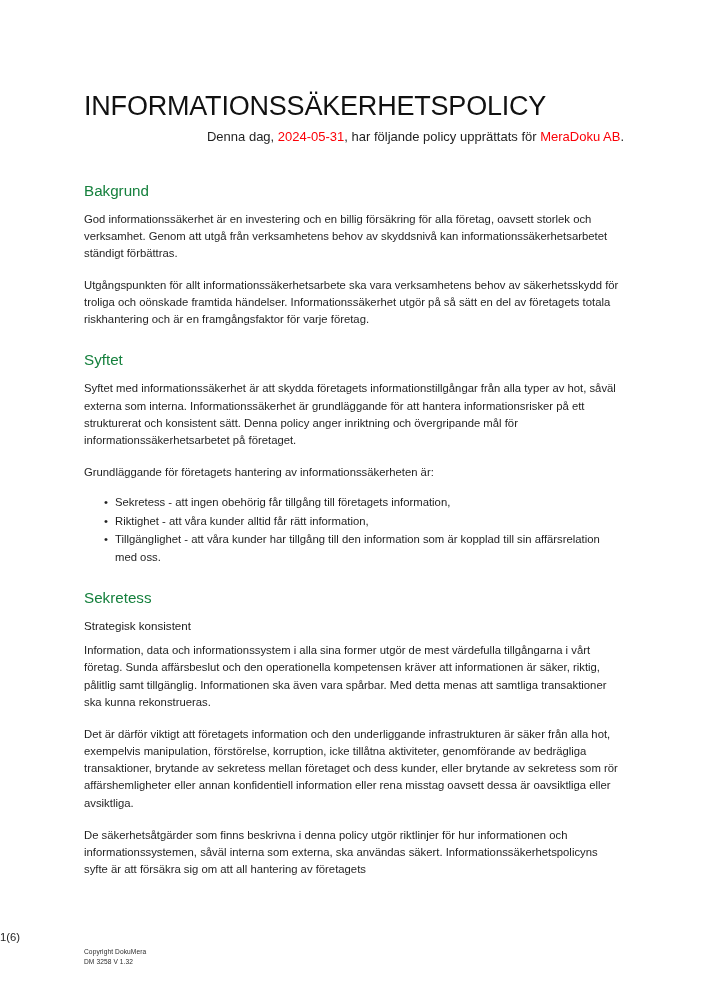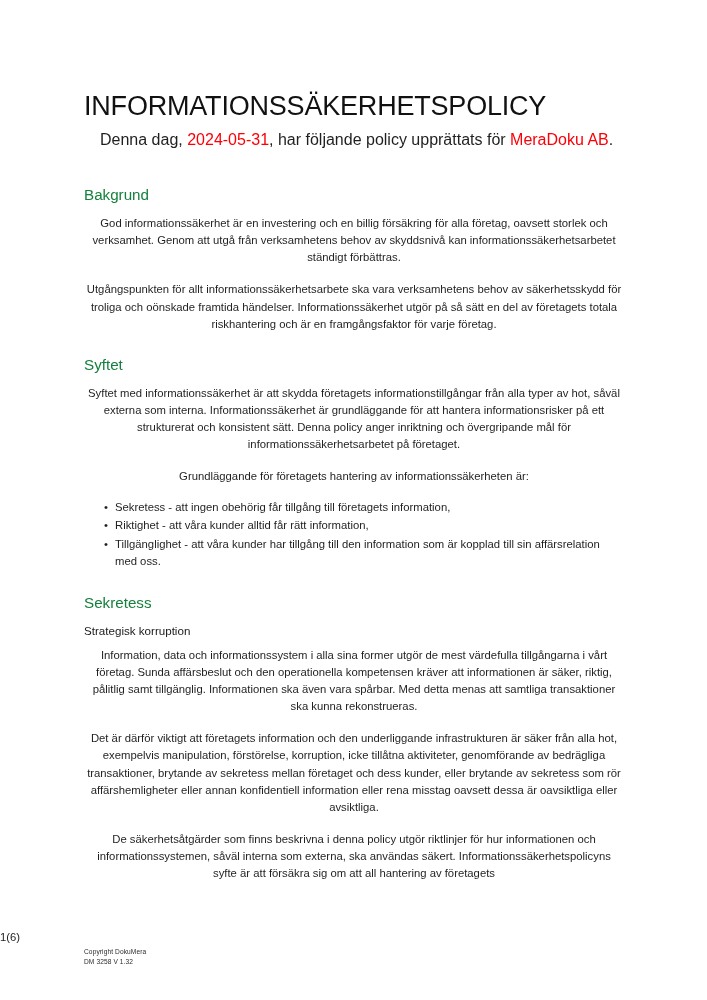--- a/index.html
+++ b/index.html
@@ -37,24 +37,25 @@
   .doc-title {
     font-size: 27px;
     font-weight: 400;
     letter-spacing: -0.2px;
     color: #111111;
     margin: 0 0 6px 0;
     line-height: 1.1;
   }
 
   .doc-subtitle {
-    font-size: 16px;
+    font-size: 13px;
     line-height: 1.45;
     color: #1f1f1f;
-    margin: 0 0 34px 16px;
+    margin: 0 0 34px 8px;
+    text-align: right;
   }
 
   .accent {
     color: #fb0007;
   }
 
   h1.section {
     font-size: 15.2px;
     font-weight: 400;
     color: #15803d;
@@ -68,21 +69,21 @@
     color: #1a1a1a;
     margin: 0 0 9px 0;
     line-height: 1.3;
   }
 
   p.body-text {
     font-size: 11.3px;
     line-height: 1.52;
     color: #1f1f1f;
     margin: 0 0 15px 0;
-    text-align: center;
+    text-align: left;
   }
 
   p.body-text.tight {
     margin-bottom: 13px;
   }
 
   .block {
     margin-bottom: 22px;
   }
 
@@ -161,21 +162,21 @@
       <p class="body-text tight">Grundläggande för företagets hantering av informationssäkerheten är:</p>
       <ul class="bullets">
         <li><span class="dot">•</span><span>Sekretess - att ingen obehörig får tillgång till företagets information,</span></li>
         <li><span class="dot">•</span><span>Riktighet - att våra kunder alltid får rätt information,</span></li>
         <li><span class="dot">•</span><span>Tillgänglighet - att våra kunder har tillgång till den information som är kopplad till sin affärsrelation med oss.</span></li>
       </ul>
     </div>
 
     <div class="block riktlinjer-head">
       <h1 class="section">Sekretess</h1>
-      <h2 class="subsection">Strategisk korruption</h2>
+      <h2 class="subsection">Strategisk konsistent</h2>
       <p class="body-text">Information, data och informationssystem i alla sina former utgör de mest värdefulla tillgångarna i vårt företag. Sunda affärsbeslut och den operationella kompetensen kräver att informationen är säker, riktig, pålitlig samt tillgänglig. Informationen ska även vara spårbar. Med detta menas att samtliga transaktioner ska kunna rekonstrueras.</p>
       <p class="body-text">Det är därför viktigt att företagets information och den underliggande infrastrukturen är säker från alla hot, exempelvis manipulation, förstörelse, korruption, icke tillåtna aktiviteter, genomförande av bedrägliga transaktioner, brytande av sekretess mellan företaget och dess kunder, eller brytande av sekretess som rör affärshemligheter eller annan konfidentiell information eller rena misstag oavsett dessa är oavsiktliga eller avsiktliga.</p>
       <p class="body-text">De säkerhetsåtgärder som finns beskrivna i denna policy utgör riktlinjer för hur informationen och informationssystemen, såväl interna som externa, ska användas säkert. Informationssäkerhetspolicyns syfte är att försäkra sig om att all hantering av företagets</p>
     </div>
 
   </div>
 
   <div class="footer-pageno">1(6)</div>
 
   <div class="footer-meta">

